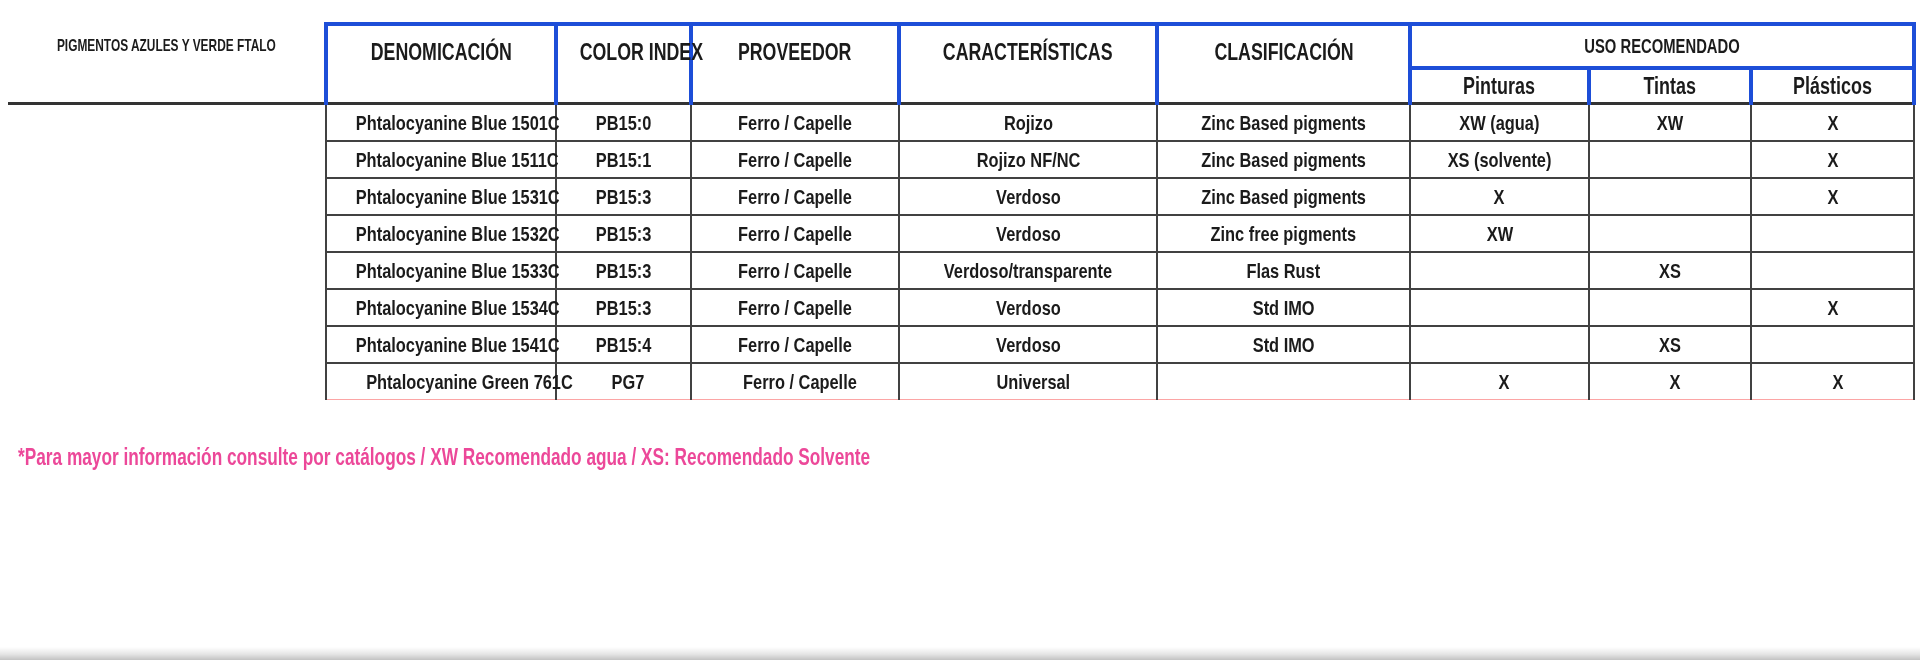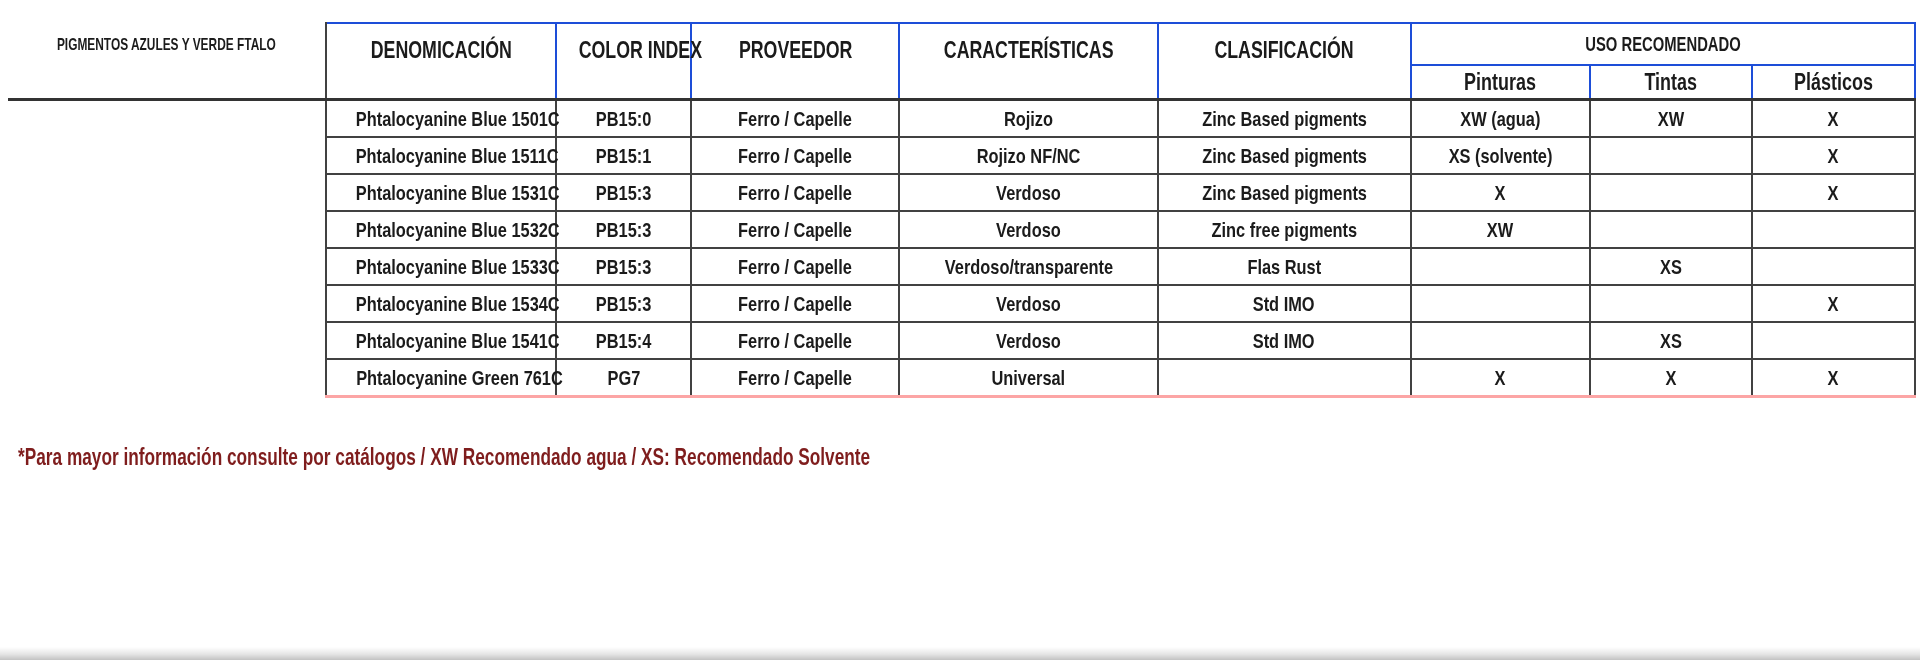--- a/index.html
+++ b/index.html
@@ -8,39 +8,39 @@
     background:#ffffff;color:#1b1b1b;
     font-family:"Liberation Sans", sans-serif;
   }
   .sheet{position:absolute;inset:0;}
   table.pigments{
     position:absolute;left:8px;top:22px;width:1908px;
     border-collapse:collapse;table-layout:fixed;
   }
   th,td{padding:0;margin:0;font-weight:bold;text-align:center;vertical-align:middle;color:#1b1b1b;}
   
-  thead th{border:2px solid #1d4ed8;}
+  thead th{border:4px solid #1d4ed8;}
   thead th.top-h{vertical-align:top;padding-top:12px;font-size:24px;border-bottom:3px solid #333333;}
   thead th.group-h{
     border:none;border-right:2px solid #414141;border-bottom:3px solid #333333;
     font-size:17px;vertical-align:top;padding-top:12px;
   }
   thead tr.r1 th.uso{height:40px;font-size:20px;}
   thead tr.r2 th{height:32px;font-size:23px;border-bottom:3px solid #333333;margin-left:40px;}
   
   tbody td{border:2px solid #414141;font-size:21px;height:35px;}
   tbody td.ghost{border:none;background:transparent;}
-  tbody tr.last td{border-bottom:3px solid #fca5a5;}
+  tbody tr.last td{border-bottom:1px solid #fca5a5;padding-left:10px;}
   
   .cx{display:inline-block;white-space:nowrap;transform-origin:center center;}
   .s70{transform:scaleX(0.70);}
   .s74{transform:scaleX(0.74);}
   .s78{transform:scaleX(0.78);}
   .footnote{
-    position:absolute;left:18px;top:444px;font-size:23px;font-weight:bold;color:#7f1d1d;
+    position:absolute;left:18px;top:444px;font-size:23px;font-weight:bold;color:#ec4899;
   }
   .footnote .cx{transform-origin:left center;transform:scaleX(0.75);}
   .bottom-shade{
     position:absolute;left:0;bottom:0;width:1920px;height:13px;
     background:linear-gradient(to bottom, rgba(0,0,0,0) 0%, rgba(0,0,0,0.10) 55%, rgba(0,0,0,0.24) 100%);
   }
 </style>
 </head>
 <body>
 

